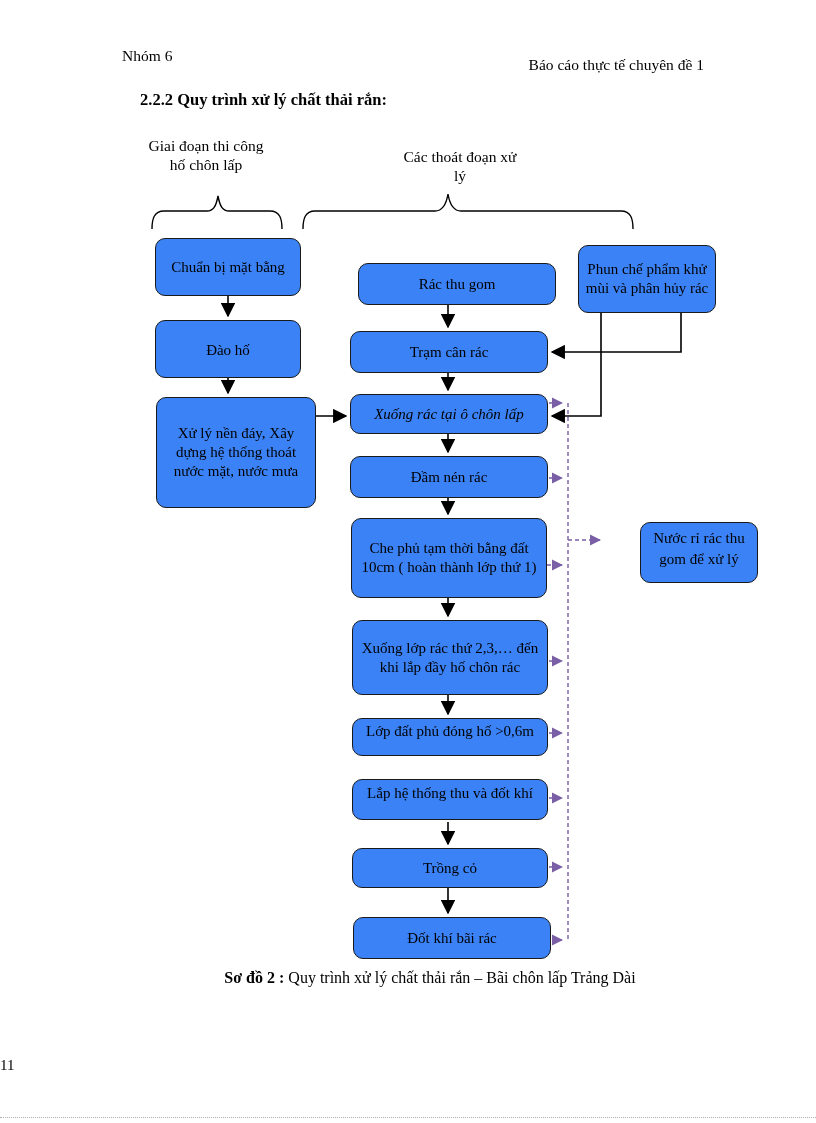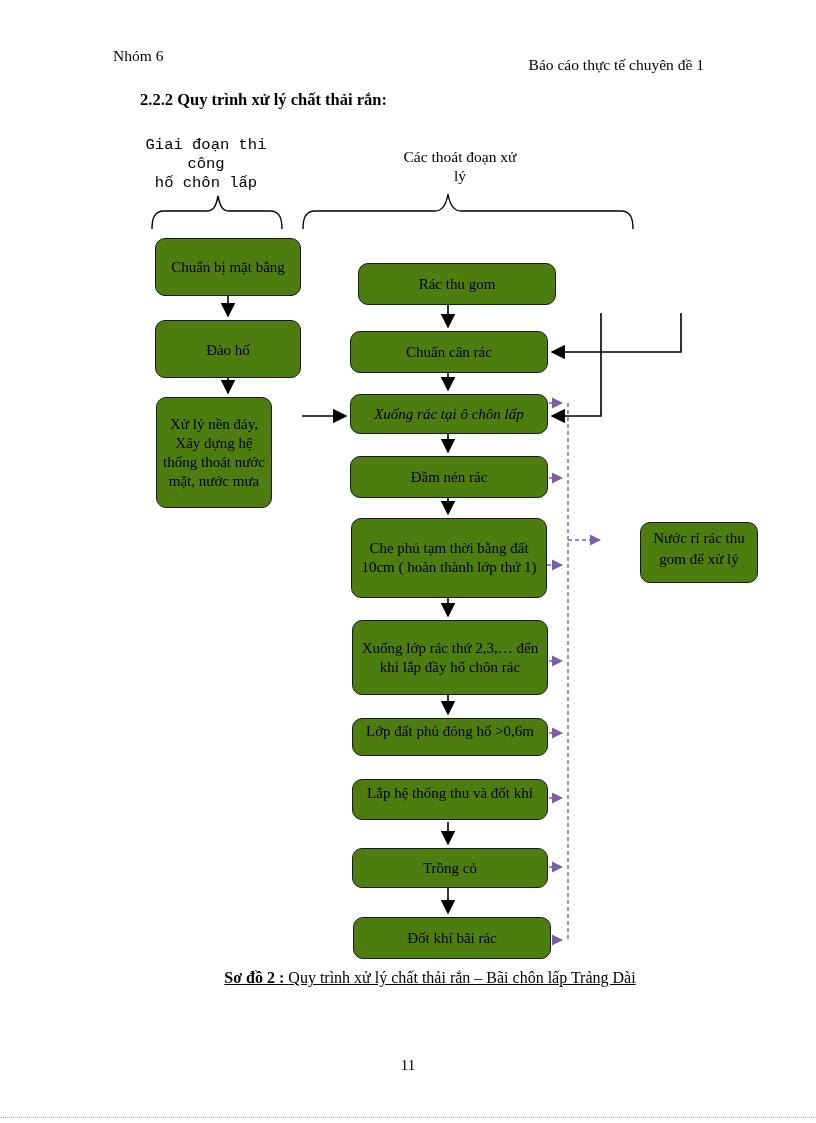--- a/index.html
+++ b/index.html
@@ -4,44 +4,44 @@
 <style>
   html,body{margin:0;padding:0;background:#ffffff;}
   .page{
     position:relative;width:816px;height:1123px;background:#fff;
     font-family:"Liberation Serif","DejaVu Serif",serif;color:#000;overflow:hidden;
   }
   .hdr-text{position:absolute;top:47px;font-size:15.5px;white-space:nowrap;}
   .section-title{position:absolute;left:140px;top:90px;font-size:16.5px;font-weight:bold;white-space:nowrap;}
   .group-label{position:absolute;text-align:center;font-size:15.5px;line-height:19px;}
   .fbox{
-    position:absolute;border:1.4px solid #1a1a1a;border-radius:10px;background:#4d7c0f;
+    position:absolute;border:1.4px solid #1a1a1a;border-radius:10px;background:#3b82f6;
     font-size:15px;line-height:19px;text-align:center;
     display:flex;align-items:center;justify-content:center;
     padding:2px 5px;box-sizing:border-box;
   }
   .align-top{align-items:flex-start;padding-top:20px;}
   .clip{align-items:flex-start;overflow:hidden;}
   .connector-layer{position:absolute;left:0;top:0;pointer-events:none;}
-  .caption{position:absolute;left:60px;width:740px;top:969px;text-align:center;font-size:16px;text-decoration:underline;}
+  .caption{position:absolute;left:60px;width:740px;top:969px;text-align:center;font-size:16px;}
   .caption b{font-weight:bold;}
-  .page-number{position:absolute;left:0;width:816px;top:1057px;text-align:center;font-size:15px;}
+  .page-number{position:absolute;left:0;width:816px;top:1057px;text-align:left;font-size:15px;}
   .bottom-divider{position:absolute;left:0;right:0;top:1117px;border-top:1px dotted #b0b0b0;}
 </style>
 </head>
 <body>
 
 <div class="page">
 
-  <div class="hdr-text" style="left:113px;text-align:center;">Nhóm 6</div>
+  <div class="hdr-text" style="left:122px;text-align:center;">Nhóm 6</div>
   <div class="hdr-text" style="right:112px;margin-top:9px;">Báo cáo thực tế chuyên đề 1</div>
 
   <div class="section-title">2.2.2 Quy trình xử lý chất thải rắn:</div>
 
-  <div class="group-label" style="left:126px;top:136px;width:160px;font-family:Liberation Mono, monospace;">
+  <div class="group-label" style="left:126px;top:136px;width:160px;">
     <div>Giai đoạn thi công</div>
     <div>hố chôn lấp</div>
   </div>
   <div class="group-label" style="left:360px;top:147px;width:200px;">
     <div>Các thoát đoạn xử</div>
     <div>lý</div>
   </div>
 
   <svg class="connector-layer" width="816" height="1123" viewBox="0 0 816 1123">
     <defs>
@@ -81,33 +81,34 @@
       <path d="M549,661 L562,661" marker-end="url(#ap)"></path>
       <path d="M549,733 L562,733" marker-end="url(#ap)"></path>
       <path d="M549,798 L562,798" marker-end="url(#ap)"></path>
       <path d="M549,867 L562,867" marker-end="url(#ap)"></path>
       <path d="M552,940 L562,940" marker-end="url(#ap)"></path>
     </g>
   </svg>
 
   <div class="fbox" style="left:155px;top:238px;width:146px;height:58px;">Chuẩn bị mặt bằng</div>
   <div class="fbox align-top" style="left:155px;top:320px;width:146px;height:58px;">Đào hố</div>
-  <div class="fbox" style="left:156px;top:397px;width:116px;height:111px;">Xử lý nền đáy, Xây dựng hệ thống thoát nước mặt, nước mưa</div>
+  <div class="fbox" style="left:156px;top:397px;width:160px;height:111px;">Xử lý nền đáy, Xây dựng hệ thống thoát nước mặt, nước mưa</div>
 
   <div class="fbox" style="left:350px;top:263px;width:198px;height:42px;margin-left:8px;">Rác thu gom</div>
-  <div class="fbox" style="left:350px;top:331px;width:198px;height:42px;">Chuẩn cân rác</div>
+  <div class="fbox" style="left:350px;top:331px;width:198px;height:42px;">Trạm cân rác</div>
   <div class="fbox" style="left:350px;top:394px;width:198px;height:40px;font-style:italic;">Xuống rác tại ô chôn lấp</div>
   <div class="fbox" style="left:350px;top:456px;width:198px;height:42px;">Đầm nén rác</div>
   <div class="fbox" style="left:351px;top:518px;width:196px;height:80px;">Che phủ tạm thời bằng đất 10cm ( hoàn thành lớp thứ 1)</div>
   <div class="fbox" style="left:352px;top:620px;width:196px;height:75px;">Xuống lớp rác thứ 2,3,… đến khi lắp đầy hố chôn rác</div>
   <div class="fbox clip" style="left:352px;top:718px;width:196px;height:38px;padding-top:2px;line-height:20px;">Lớp đất phủ đóng hố &gt;0,6m</div>
   <div class="fbox clip" style="left:352px;top:779px;width:196px;height:41px;padding-top:3px;line-height:21px;">Lắp hệ thống thu và đốt khí</div>
   <div class="fbox" style="left:352px;top:848px;width:196px;height:40px;">Trồng cỏ</div>
   <div class="fbox" style="left:353px;top:917px;width:198px;height:42px;">Đốt khí bãi rác</div>
 
+  <div class="fbox" style="left:578px;top:245px;width:138px;height:68px;">Phun chế phẩm khử mùi và phân hủy rác</div>
   <div class="fbox clip" style="left:608px;top:522px;width:118px;height:61px;padding-top:5px;line-height:21px;margin-left:32px;">Nước rỉ rác thu gom để xử lý</div>
 
   <div class="caption">
     <b>Sơ đồ 2 :</b>
     <span>Quy trình xử lý chất thải rắn – Bãi chôn lấp Trảng Dài</span>
   </div>
 
   <div class="page-number">11</div>
 
   <div class="bottom-divider"></div>

